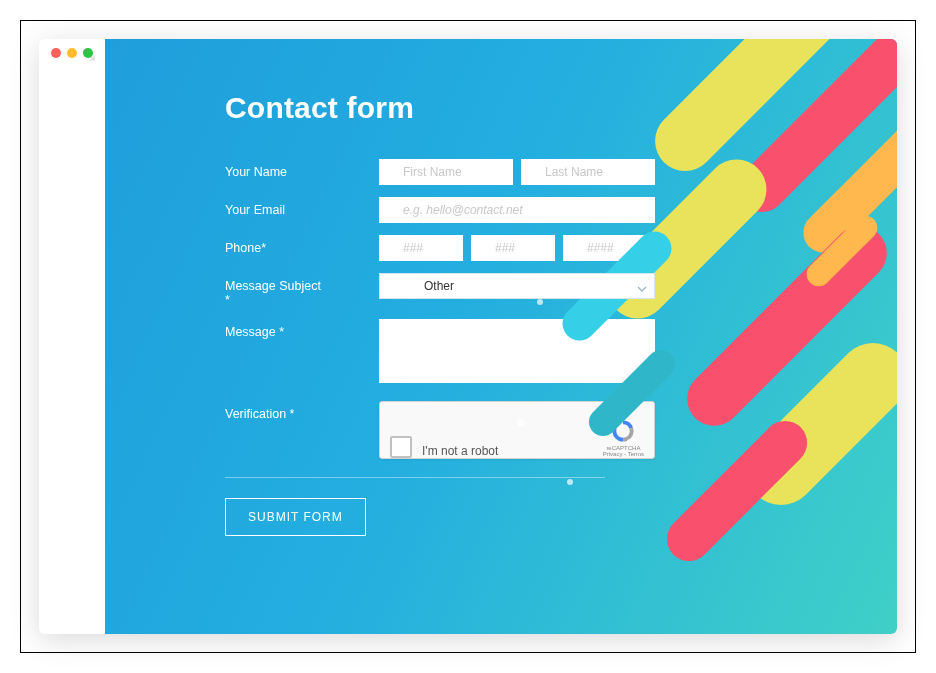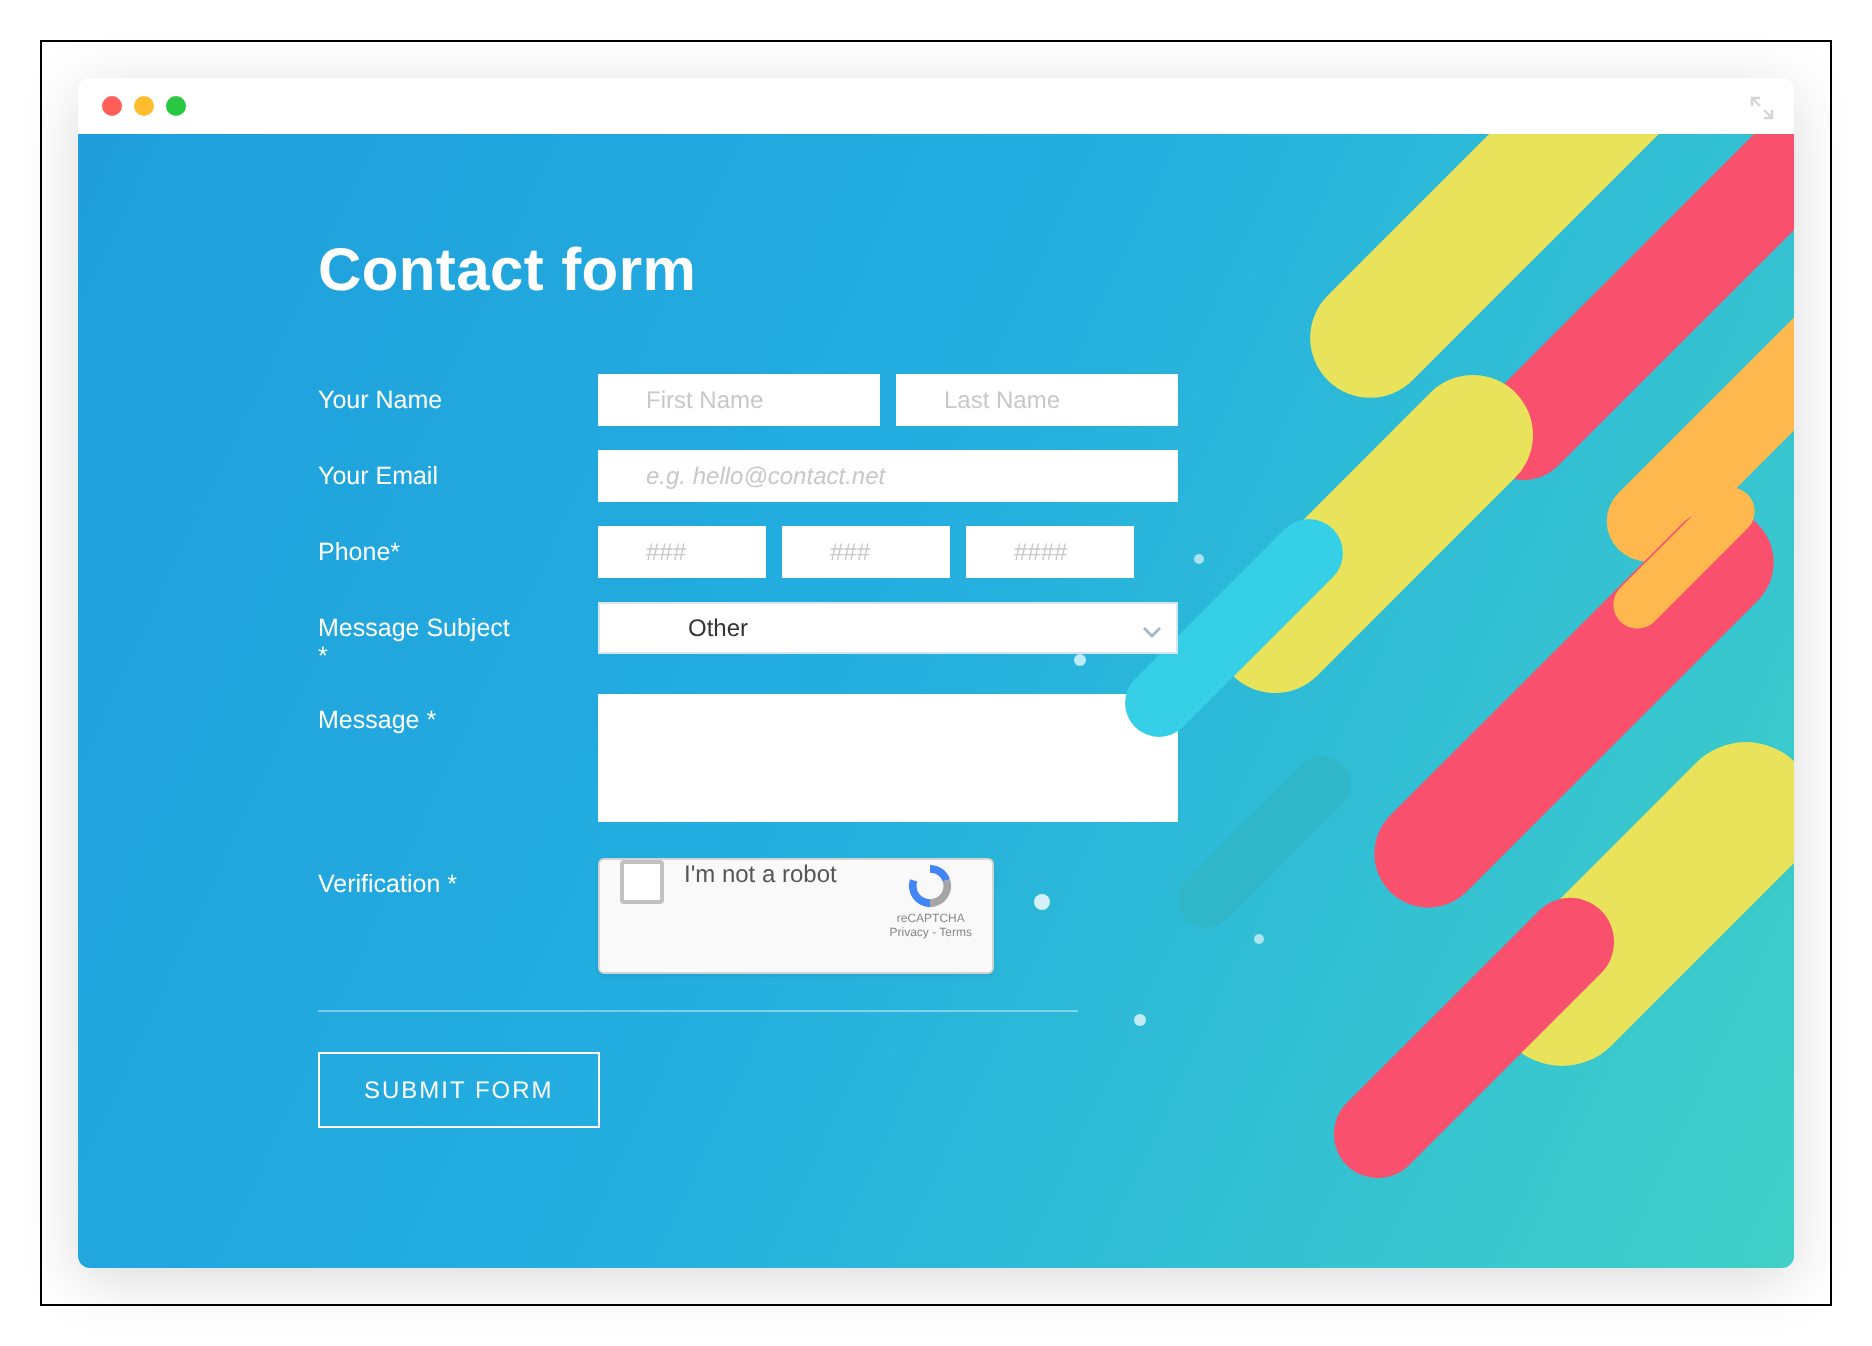--- a/index.html
+++ b/index.html
@@ -21,21 +21,20 @@
   }
   .browser {
     width: 100%;
     height: 100%;
     border-radius: 6px;
     box-shadow: 0 6px 30px rgba(0,0,0,0.15);
     overflow: hidden;
     background: #fff;
     position: relative;
     display: flex;
-    flex-direction: column;
   }
   .titlebar {
     height: 28px;
     background: #fff;
     display: flex;
     align-items: center;
     padding: 0 12px;
     position: relative;
     border-top-left-radius: 6px;
     border-top-right-radius: 6px;
@@ -56,21 +55,21 @@
     position: relative;
     overflow: hidden;
     padding: 52px 0 0 120px;
     color: #fff;
   }
   
   .deco { position:absolute; right:-60px; top:-40px; width:480px; height:620px; pointer-events:none; }
   .stripe { position:absolute; border-radius: 40px; transform: rotate(-45deg); }
   h1.title { font-size: 30px; font-weight: 700; margin-bottom: 34px; letter-spacing: .2px; }
   .form { width: 430px; }
-  .row { display:flex; gap: 40px; margin-bottom: 12px; align-items:flex-start; }
+  .row { display:flex; gap: 54px; margin-bottom: 12px; align-items:flex-start; }
   .lbl { width: 100px; font-size: 12.5px; padding-top: 6px; color: #fff; }
   .controls { flex:1; display:flex; gap:8px; flex-wrap:wrap; }
   input[type=text], select, textarea {
     border: none; background:#fff; color:#555;
     font-size: 12px; padding: 6px 24px; height: 26px;
     outline: none; font-family: inherit;
   }
   input[type=text]::placeholder { color: #c8c8c8; }
   .w-half { width: calc(50% - 4px); }
   .w-full { width: 100%; font-style: italic; }
@@ -90,21 +89,21 @@
   }
   textarea { height: 64px; resize:none; width:100%; }
   .divider { border:none; border-top:1px solid rgba(255,255,255,.4); margin: 18px 0 20px; width: 380px; }
   .submit {
     border: 1.5px solid #fff; background: transparent; color:#fff;
     font-size: 12px; font-weight:400; letter-spacing:1px;
     padding: 11px 22px; cursor:pointer;
   }
   .recaptcha {
     background:#f9f9f9; border:1px solid #d3d3d3; border-radius:3px;
-    width: 198px; height: 58px; display:flex; align-items:flex-start;
+    width: 276px; height: 58px; display:flex; align-items:flex-end;
     padding: 0 10px; gap:10px; box-shadow: 0 1px 2px rgba(0,0,0,.08);
   }
   .recaptcha .cb {
     width:22px; height:22px; border:2px solid #c1c1c1; border-radius:2px;
     background:#fff;
   }
   .recaptcha .txt { font-size:12px; color:#555; flex:1; }
   .recaptcha .logo { text-align:center; font-size:6px; color:#888; line-height:1.1; }
   .recaptcha .logo svg { width:26px; height:26px; display:block; margin:0 auto 1px; }
 </style>

